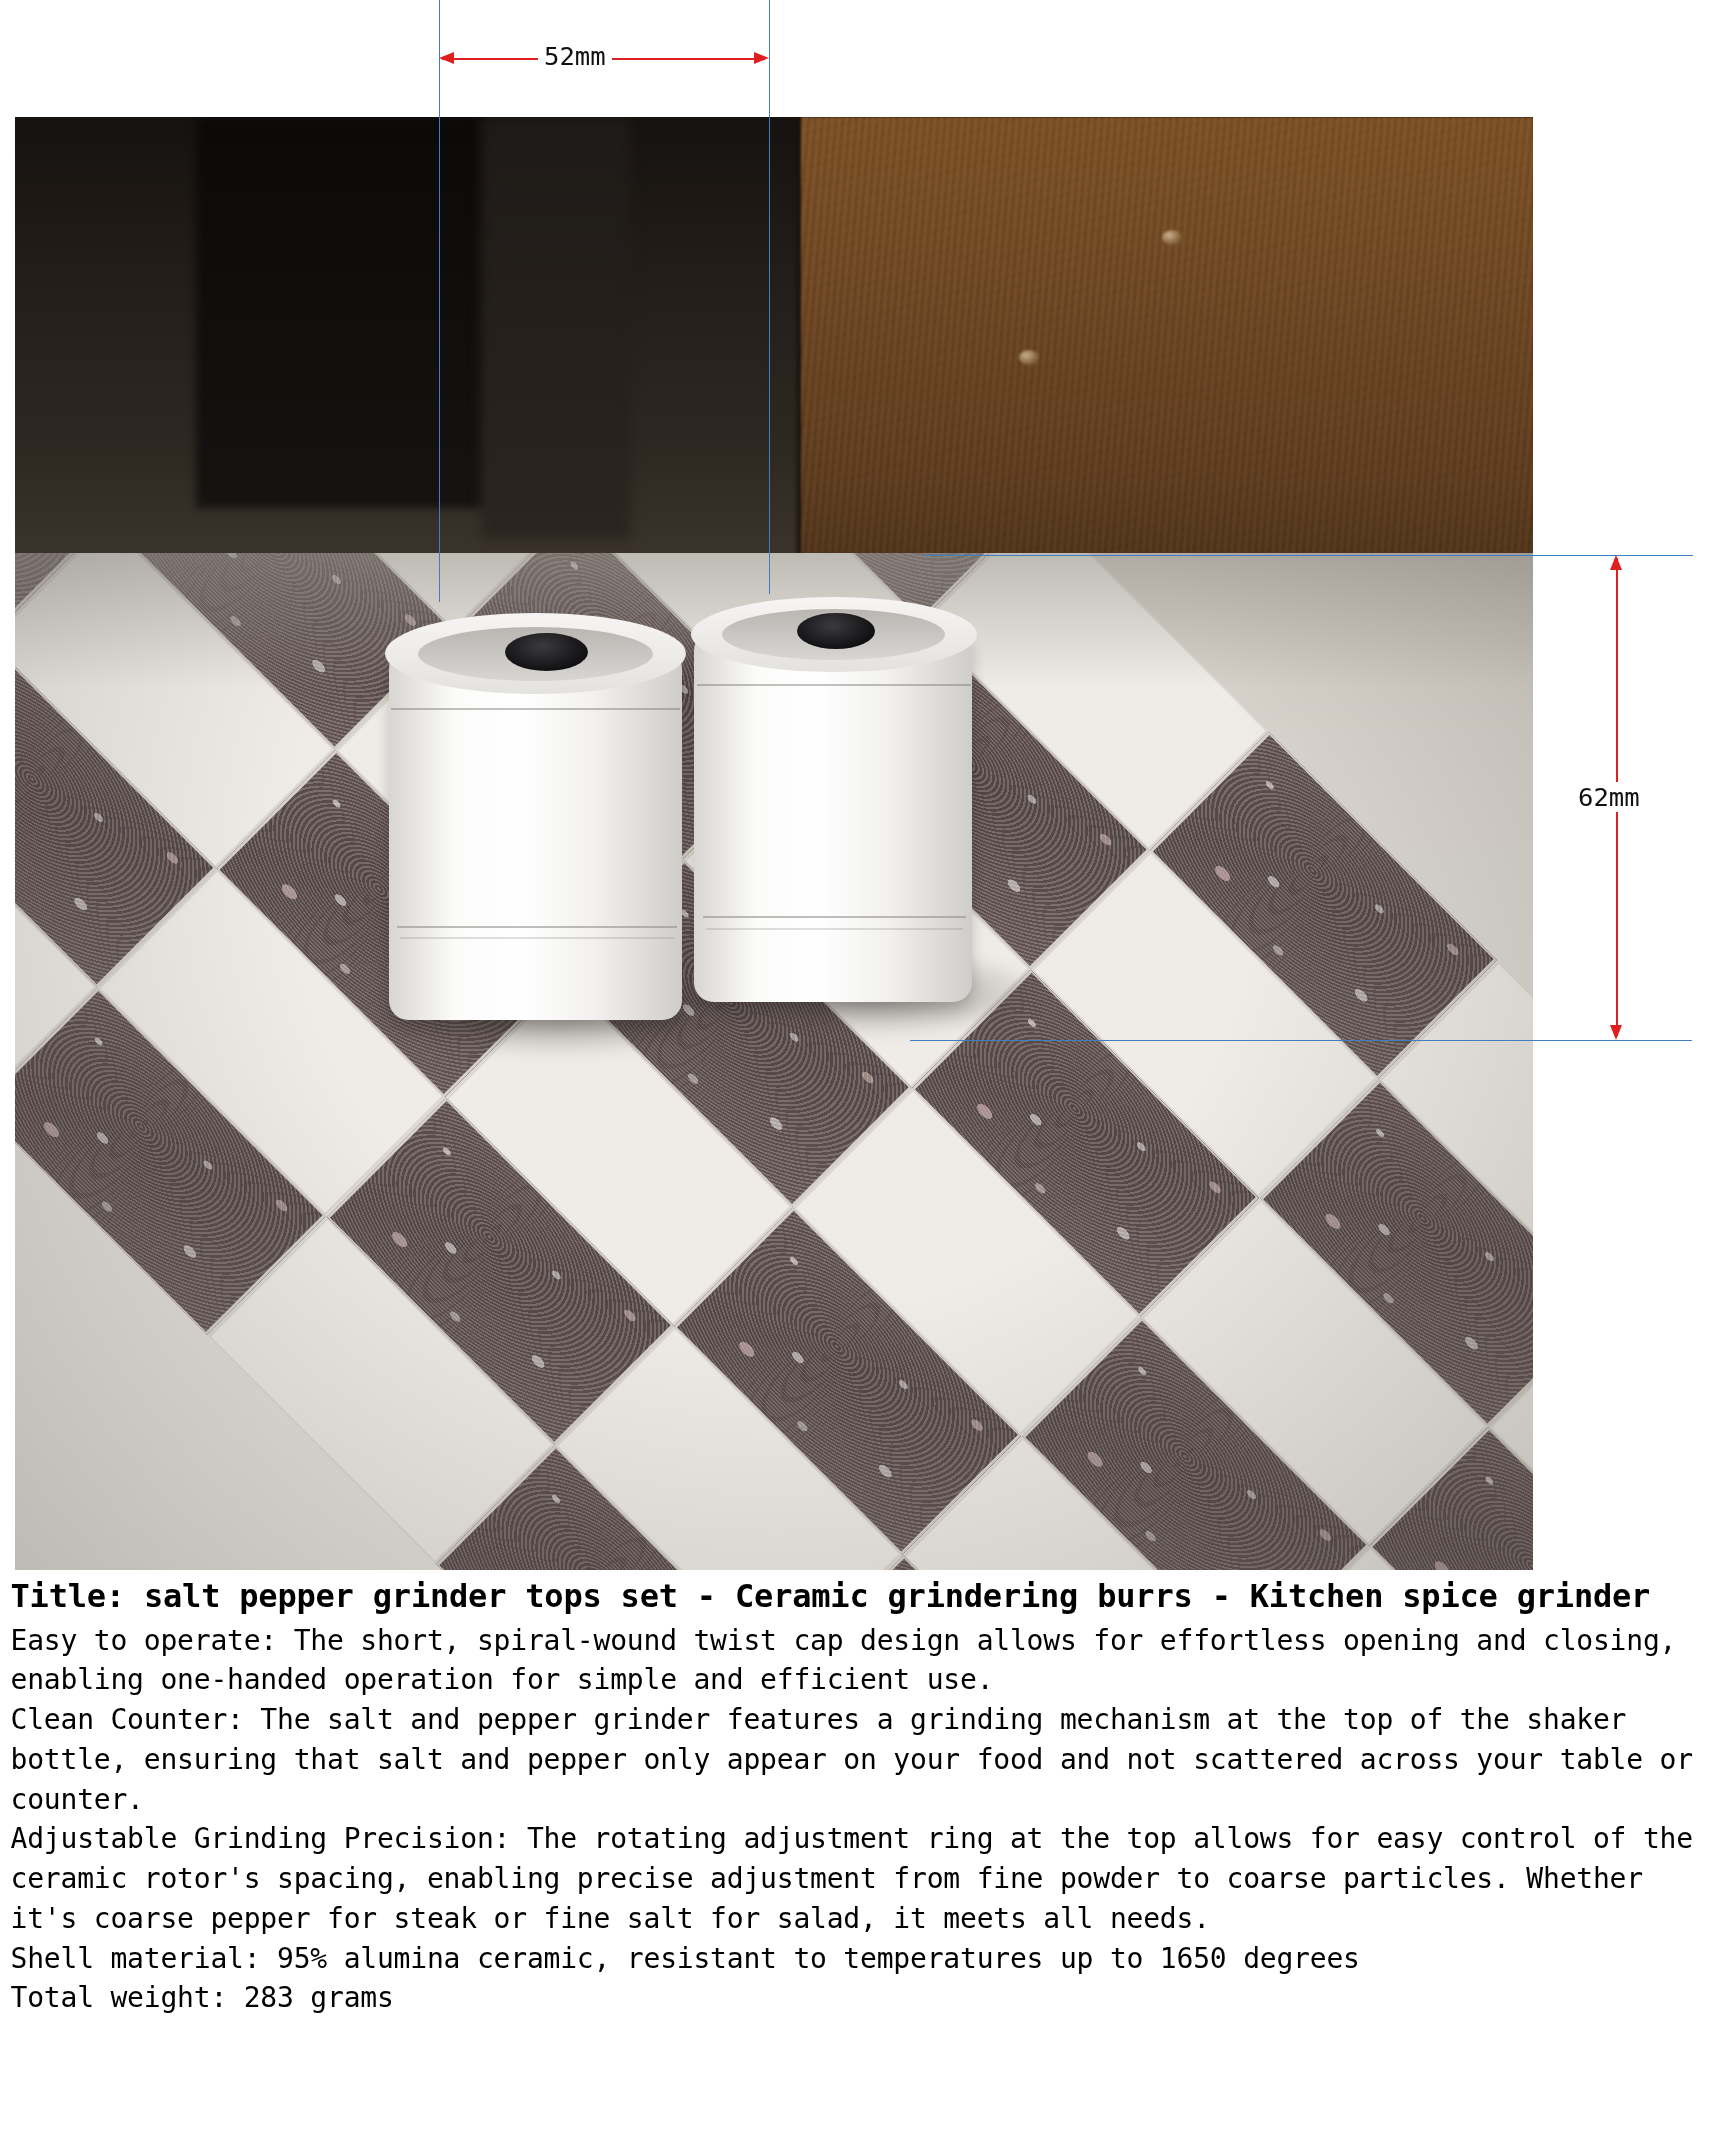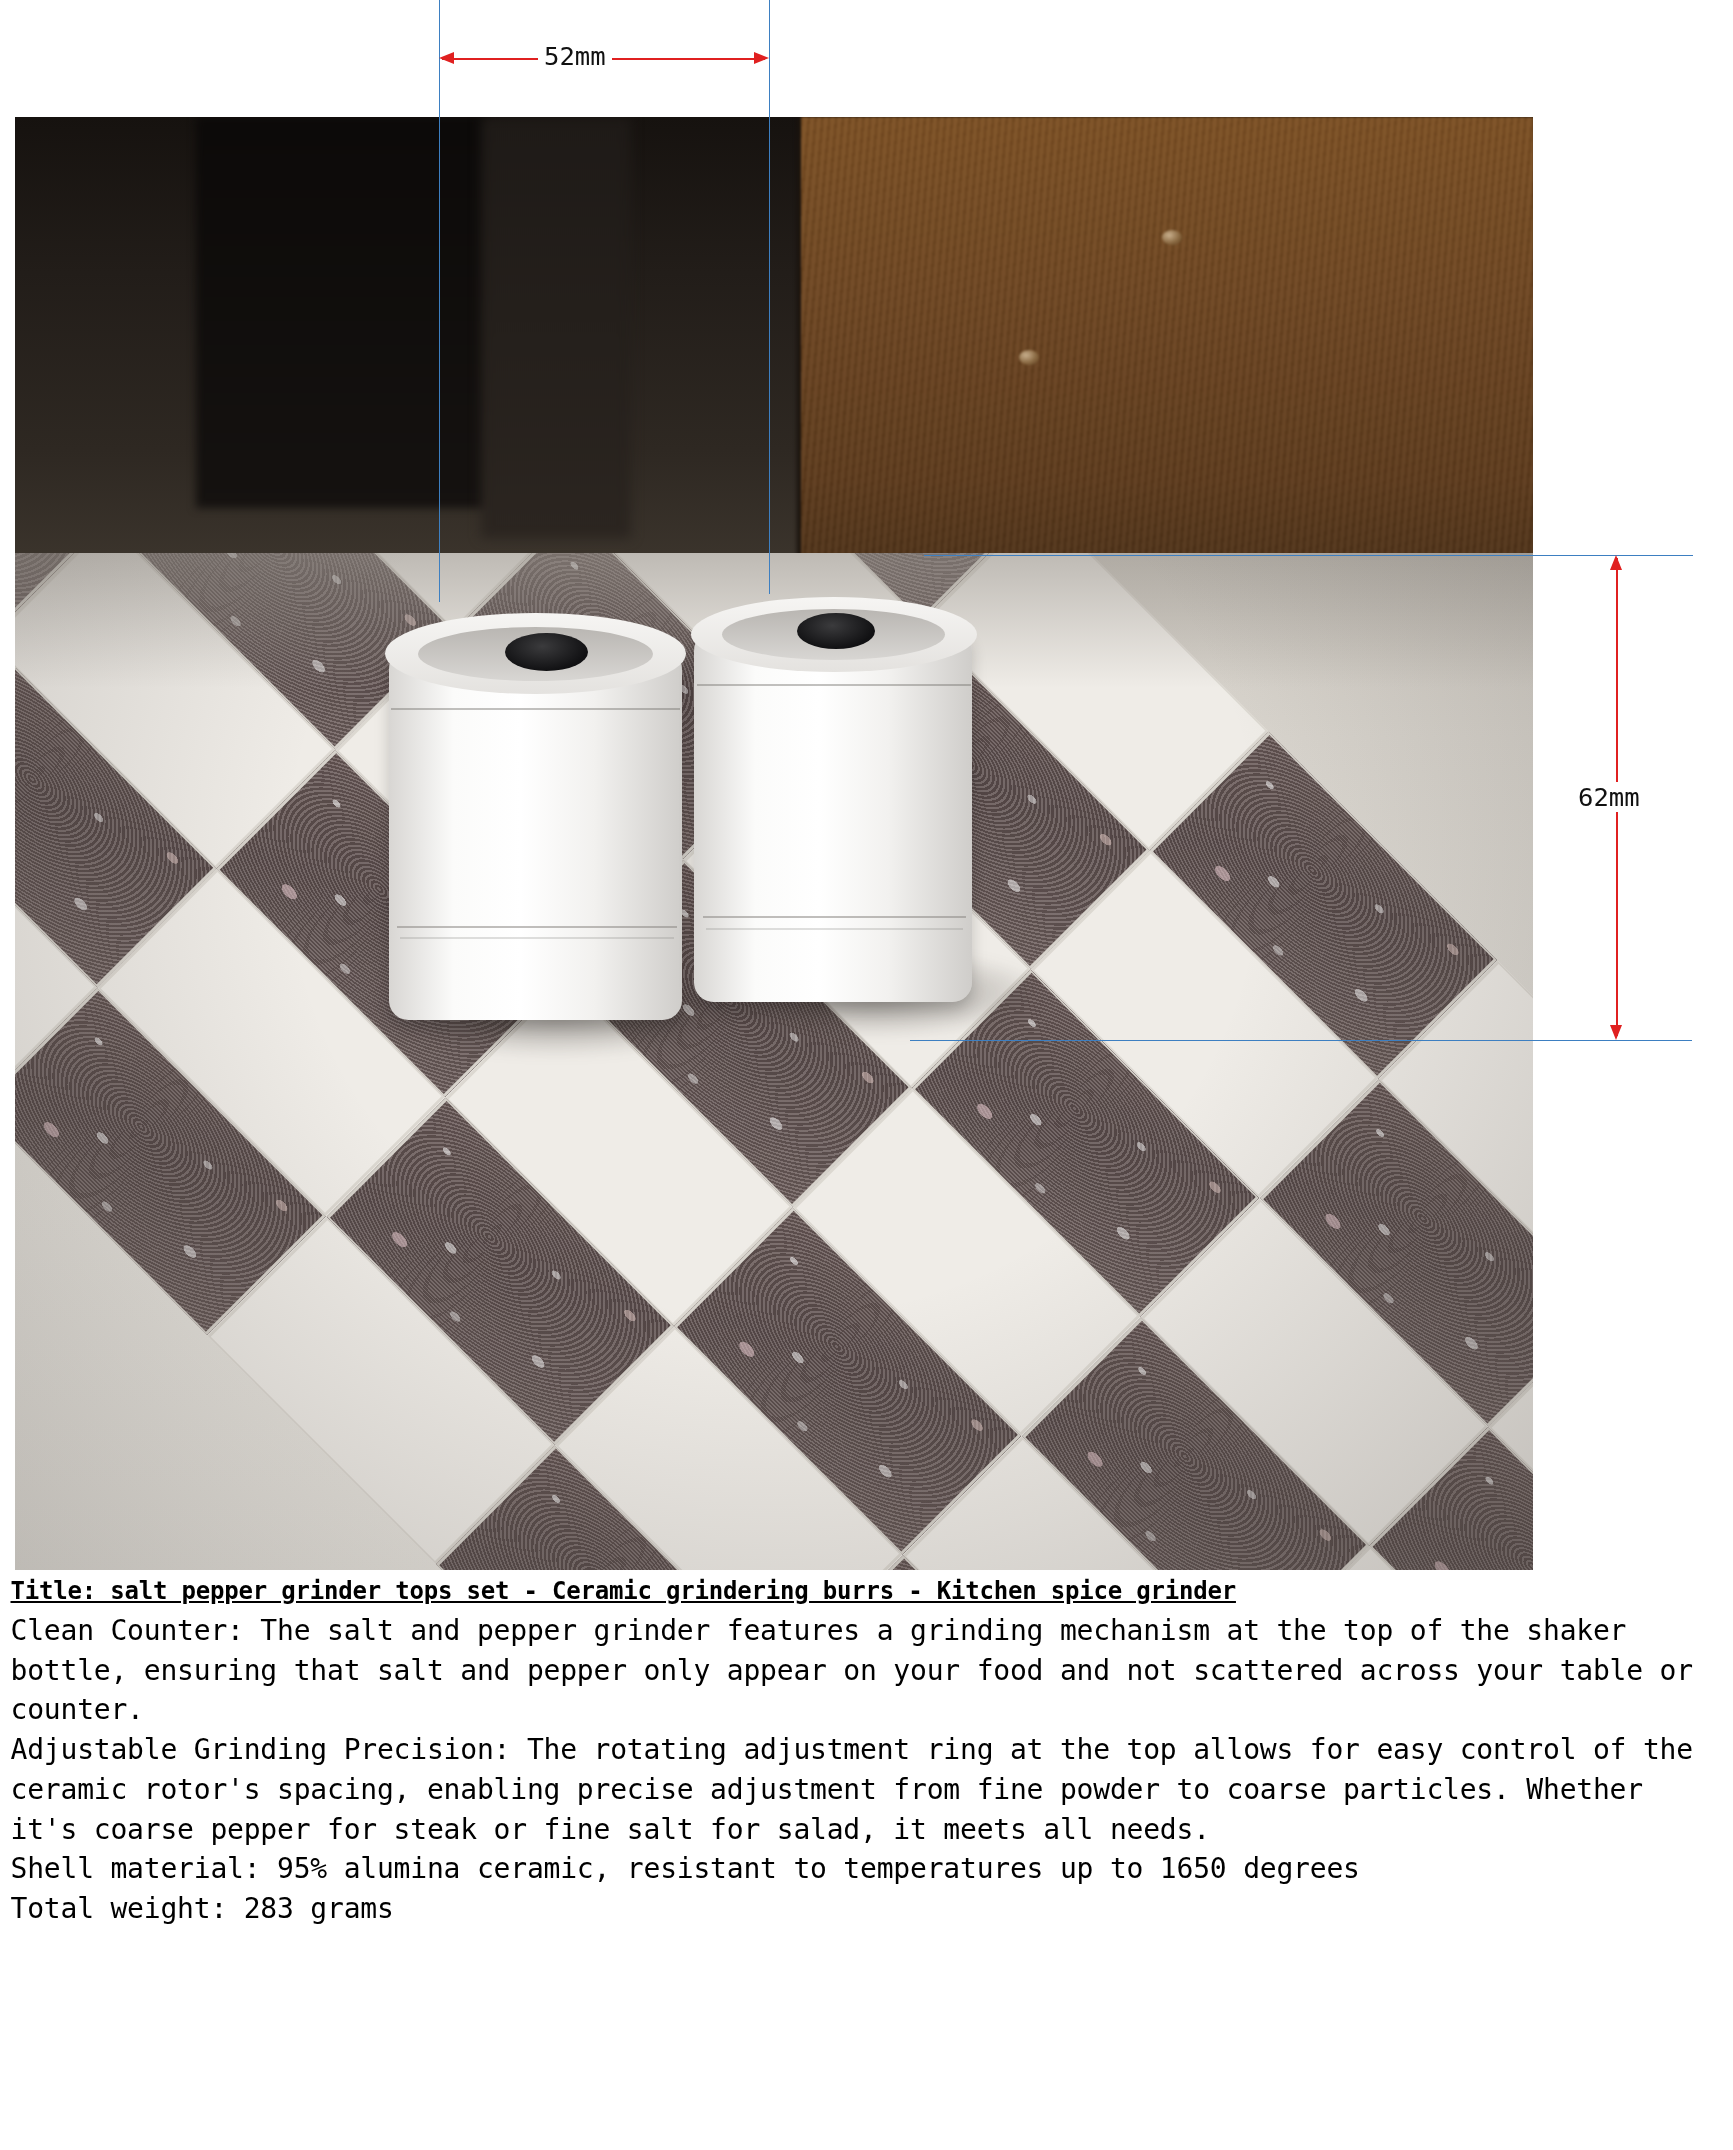--- a/index.html
+++ b/index.html
@@ -255,27 +255,26 @@
   
   .text-block {
     position: absolute;
     left: 10.5px;
     top: 1577px;
     width: 1715px;
     font-family: "DejaVu Sans Mono", monospace;
     color: #000000;
   }
   .doc-title {
-    font-size: 24px;
+    font-size: 32px;
     font-weight: bold;
     letter-spacing: -0.2px;
     line-height: 1.22;
     margin: 0 0 4.5px 0;
     white-space: nowrap;
-    text-decoration: underline;
   }
   .doc-para {
     font-size: 28px;
     line-height: 1.42;
     margin: 0;
     letter-spacing: -0.2px;
   }
 </style>
 </head>
 <body>
@@ -385,20 +384,21 @@
     <div class="hline" style="left:910px; top:1040px; width:782px;"></div>
 
     <div class="dim-v" style="left:1616px; top:558px; height:478px;"></div>
     <div class="arrow arrow-up" style="left:1610px; top:555px;"></div>
     <div class="arrow arrow-down" style="left:1610px; top:1025px;"></div>
     <div class="dim-label" style="left:1572px; top:782px;">62mm</div>
   </div>
 
   <div class="text-block">
     <div class="doc-title">Title: salt pepper grinder tops set - Ceramic grindering burrs - Kitchen spice grinder</div>
+    <p class="doc-para">Easy to operate: The short, spiral-wound twist cap design allows for effortless opening and closing, enabling one-handed operation for simple and efficient use.</p>
     <p class="doc-para">Clean Counter: The salt and pepper grinder features a grinding mechanism at the top of the shaker bottle, ensuring that salt and pepper only appear on your food and not scattered across your table or counter.</p>
     <p class="doc-para">Adjustable Grinding Precision: The rotating adjustment ring at the top allows for easy control of the ceramic rotor's spacing, enabling precise adjustment from fine powder to coarse particles. Whether it's coarse pepper for steak or fine salt for salad, it meets all needs.</p>
     <p class="doc-para">Shell material: 95% alumina ceramic, resistant to temperatures up to 1650 degrees</p>
     <p class="doc-para">Total weight: 283 grams</p>
   </div>
 
 </div>
 
 
 </body></html>

